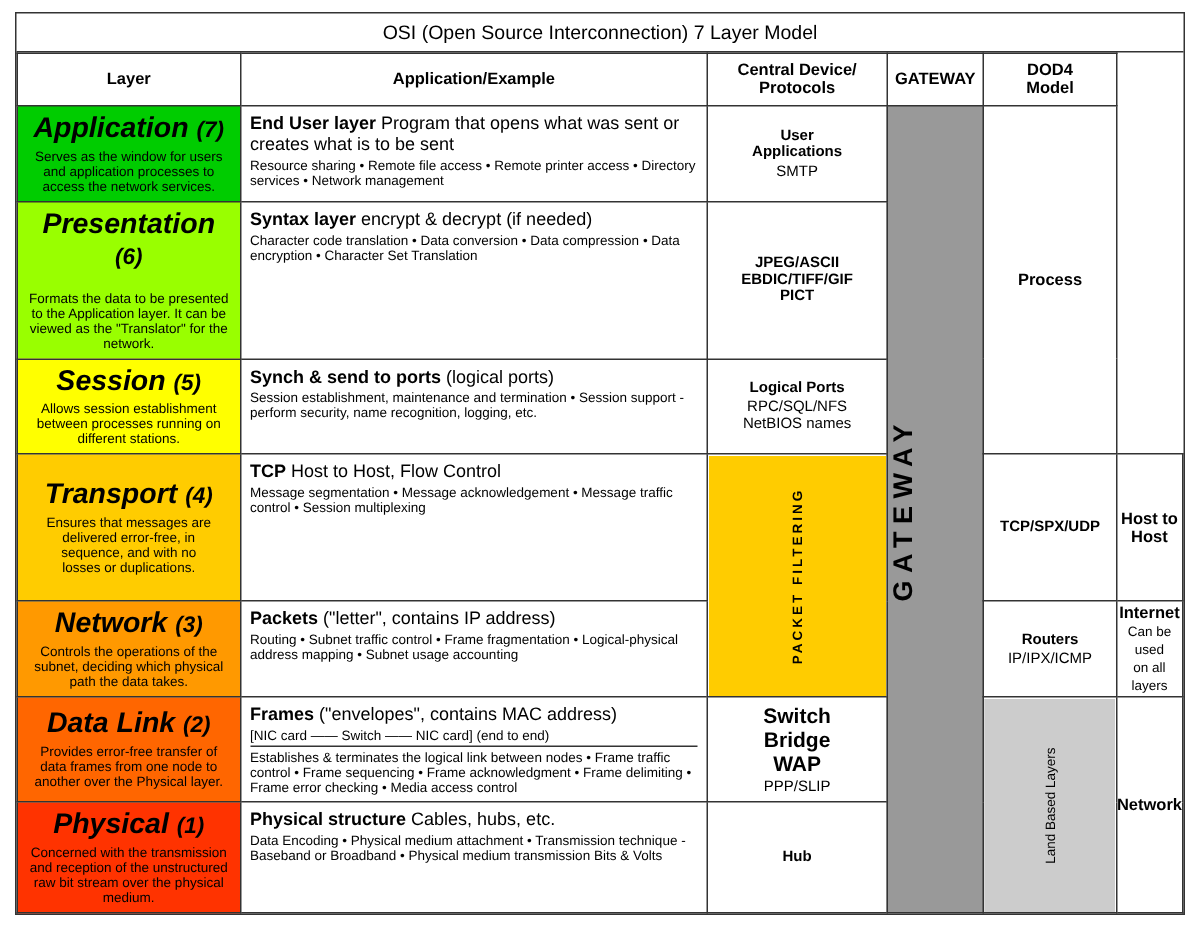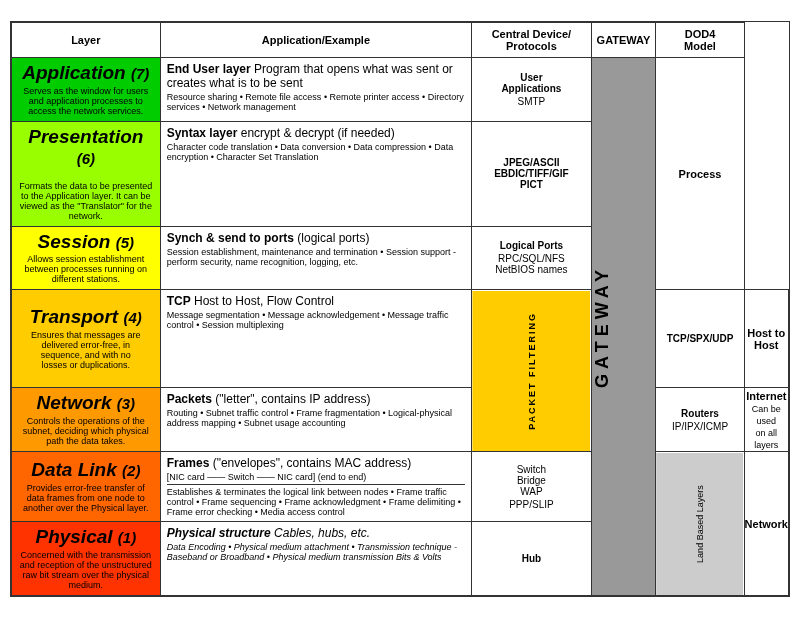--- a/index.html
+++ b/index.html
@@ -3,20 +3,21 @@
   <meta charset="utf-8">
   <style>
     * { box-sizing: border-box; margin: 0; padding: 0; }
     body { background: #fff; font-family: Arial, sans-serif; display: flex; justify-content: center; align-items: center; min-height: 100vh; }
     .container { width: 780px; border: 1px solid #333; background: #fff; }
   </style>
 </head>
 <body>
 
 <div class="container">
+    <div style="text-align: center; padding: 5px; font-size: 13px; border-bottom: 1px solid rgb(51, 51, 51);">OSI (Open Source Interconnection) 7 Layer Model</div>
     <table style="width: 100%; border-collapse: collapse;">
       <thead>
         <tr>
           <th style="border: 1px solid rgb(51, 51, 51); padding: 5px; text-align: center; font-size: 11px; width: 152px;">Layer</th>
           <th style="border: 1px solid rgb(51, 51, 51); padding: 5px; text-align: center; font-size: 11px; width: 340px;">Application/Example</th>
           <th style="border: 1px solid rgb(51, 51, 51); padding: 5px; text-align: center; font-size: 11px; width: 120px;">Central Device/<br>Protocols</th>
           <th style="border: 1px solid rgb(51, 51, 51); padding: 5px; text-align: center; font-size: 11px; width: 22px;">GATEWAY</th>
           <th style="border: 1px solid rgb(51, 51, 51); padding: 5px; text-align: center; font-size: 11px; width: 90px;">DOD4<br>Model</th>
         </tr>
       </thead>
@@ -100,32 +101,32 @@
           <td style="background: rgb(255, 102, 0); border: 1px solid rgb(51, 51, 51); padding: 5px; text-align: center; vertical-align: middle;">
             <div style="font-size:19px;font-weight:bold;font-style:italic;line-height:1.1">Data Link <span style="font-size:15px">(2)</span></div>
             <div style="font-size:9px;margin-top:2px">Provides error-free transfer of data frames from one node to another over the Physical layer.</div>
           </td>
           <td style="border: 1px solid rgb(51, 51, 51); padding: 4px 6px; vertical-align: top;">
             <div style="font-size:12px"><b>Frames</b> ("envelopes", contains MAC address)</div>
             <div style="font-size:9px;border-bottom:1px solid #333;margin-top:2px;padding-bottom:2px">[NIC card —— Switch —— NIC card]              (end to end)</div>
             <div style="font-size:9px;margin-top:2px">Establishes &amp; terminates the logical link between nodes • Frame traffic control • Frame sequencing • Frame acknowledgment • Frame delimiting • Frame error checking • Media access control</div>
           </td>
           <td style="border: 1px solid rgb(51, 51, 51); padding: 4px; text-align: center; vertical-align: middle;">
-            <div style="font-weight:normal;font-size:10px">Switch<br>Bridge<br>WAP</div>
+            <div style="font-weight:bold;font-size:14px">Switch<br>Bridge<br>WAP</div>
             <div style="font-size:10px;margin-top:2px">PPP/SLIP</div>
           </td>
           <td rowspan="2" style="background: rgb(204, 204, 204); border: 1px solid rgb(51, 51, 51); text-align: center; vertical-align: middle; font-size: 9px; writing-mode: vertical-rl; transform: rotate(180deg); width: 16px;">Land Based Layers</td>
           <td rowspan="2" style="border: 1px solid rgb(51, 51, 51); text-align: center; vertical-align: middle; font-weight: bold; font-size: 11px;">Network</td>
         </tr>
         <tr>
           <td style="background: rgb(255, 51, 0); border: 1px solid rgb(51, 51, 51); padding: 5px; text-align: center; vertical-align: middle; color: #000000;">
             <div style="font-size:19px;font-weight:bold;font-style:italic;line-height:1.1">Physical <span style="font-size:15px">(1)</span></div>
             <div style="font-size:9px;margin-top:2px">Concerned with the transmission and reception of the unstructured raw bit stream over the physical medium.</div>
           </td>
-          <td style="border: 1px solid rgb(51, 51, 51); padding: 4px 6px; vertical-align: top; font-style: italic;">
+          <td style="border: 1px solid rgb(51, 51, 51); padding: 4px 6px; vertical-align: top;">
             <div style="font-size:12px"><b>Physical structure</b> Cables, hubs, etc.</div>
             <div style="font-size:9px;margin-top:2px">Data Encoding • Physical medium attachment • Transmission technique - Baseband or Broadband • Physical medium transmission Bits &amp; Volts</div>
           </td>
           <td style="border: 1px solid rgb(51, 51, 51); padding: 4px; text-align: center; vertical-align: middle;">
             <div style="font-weight:bold;font-size:10px">Hub</div>
           </td>
         </tr>
       </tbody>
     </table>
   </div>

